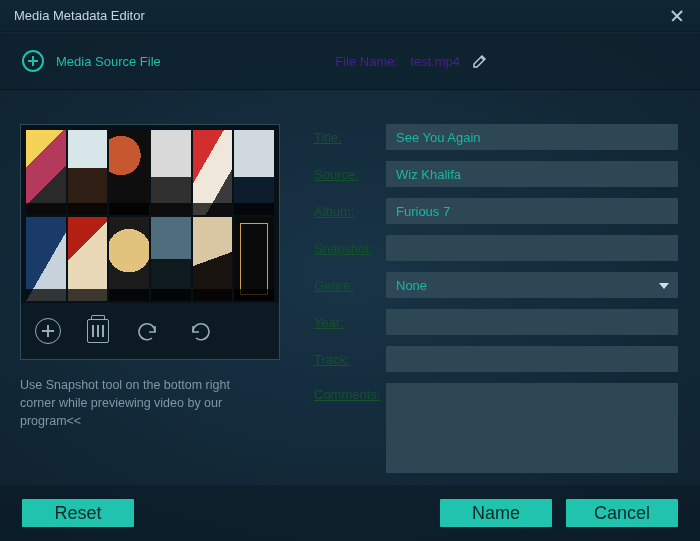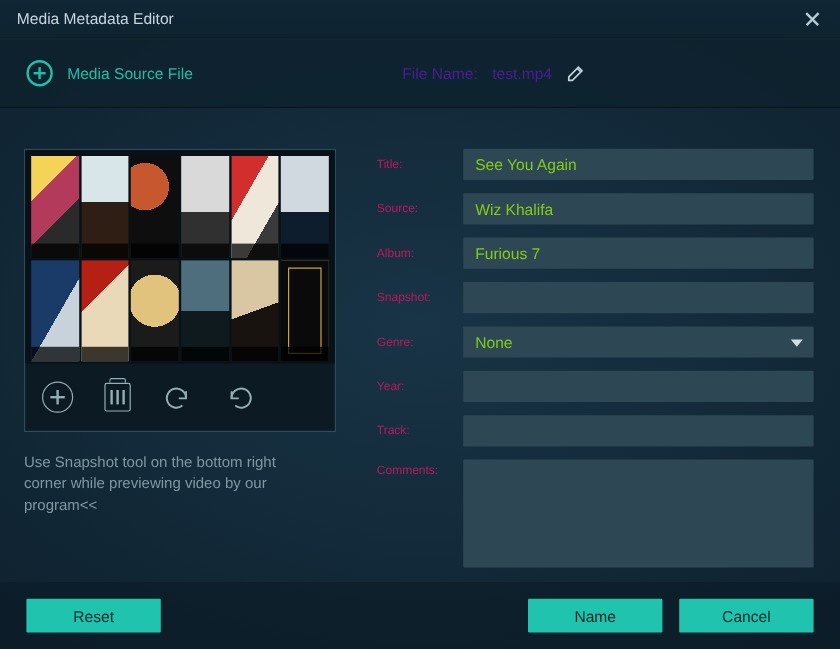--- a/index.html
+++ b/index.html
@@ -141,48 +141,48 @@
     max-width: 245px;
   }
 
   
   .form { flex: 1; }
   .row {
     display: flex; align-items: center; margin-bottom: 11px;
   }
   .row.top { align-items: flex-start; margin-bottom: 0; }
   .row label {
-    width: 72px; color: #be185d; font-size: 10px;
+    width: 72px; color: #14532d; font-size: 13px; text-decoration: underline;
   }
   .row.top label { padding-top: 4px; }
   .ctrl {
     flex: 1; height: 26px; border: none; outline: none;
     background: #2e4754;
-    color: #84cc16; font-size: 13px; padding: 0 10px;
+    color: #14b8a6; font-size: 13px; padding: 0 10px;
     border-radius: 1px;
   }
   .ctrl::placeholder { color: #dbe6ea; }
   .select { position: relative; flex:1; }
   .select .ctrl { width: 100%; padding-right: 26px; cursor: pointer; }
   .caret {
     position: absolute; right: 9px; top: 50%; width: 0; height: 0; margin-top: -2px;
     border-left: 5px solid transparent; border-right: 5px solid transparent;
     border-top: 6px solid #cfe0e6; pointer-events: none;
   }
   textarea.ctrl { height: 90px; padding: 6px 10px; resize: none; }
 
   
   .footer {
     position: absolute; left: 0; right: 0; bottom: 0; height: 56px;
     display: flex; align-items: center; padding: 0 22px;
     background: rgba(10,26,36,.6);
   }
   .btn {
     width: 112px; height: 28px; border: none; cursor: pointer;
-    font-size: 13px; color: #072a27;
+    font-size: 18px; color: #072a27;
     background: #20c3ad; border-radius: 1px;
   }
   .btn + .btn { margin-left: 14px; }
   .footer .spacer { flex: 1; }
 </style>
 </head>
 <body>
 
 <div class="titlebar">
   <div class="title">Media Metadata Editor</div>

